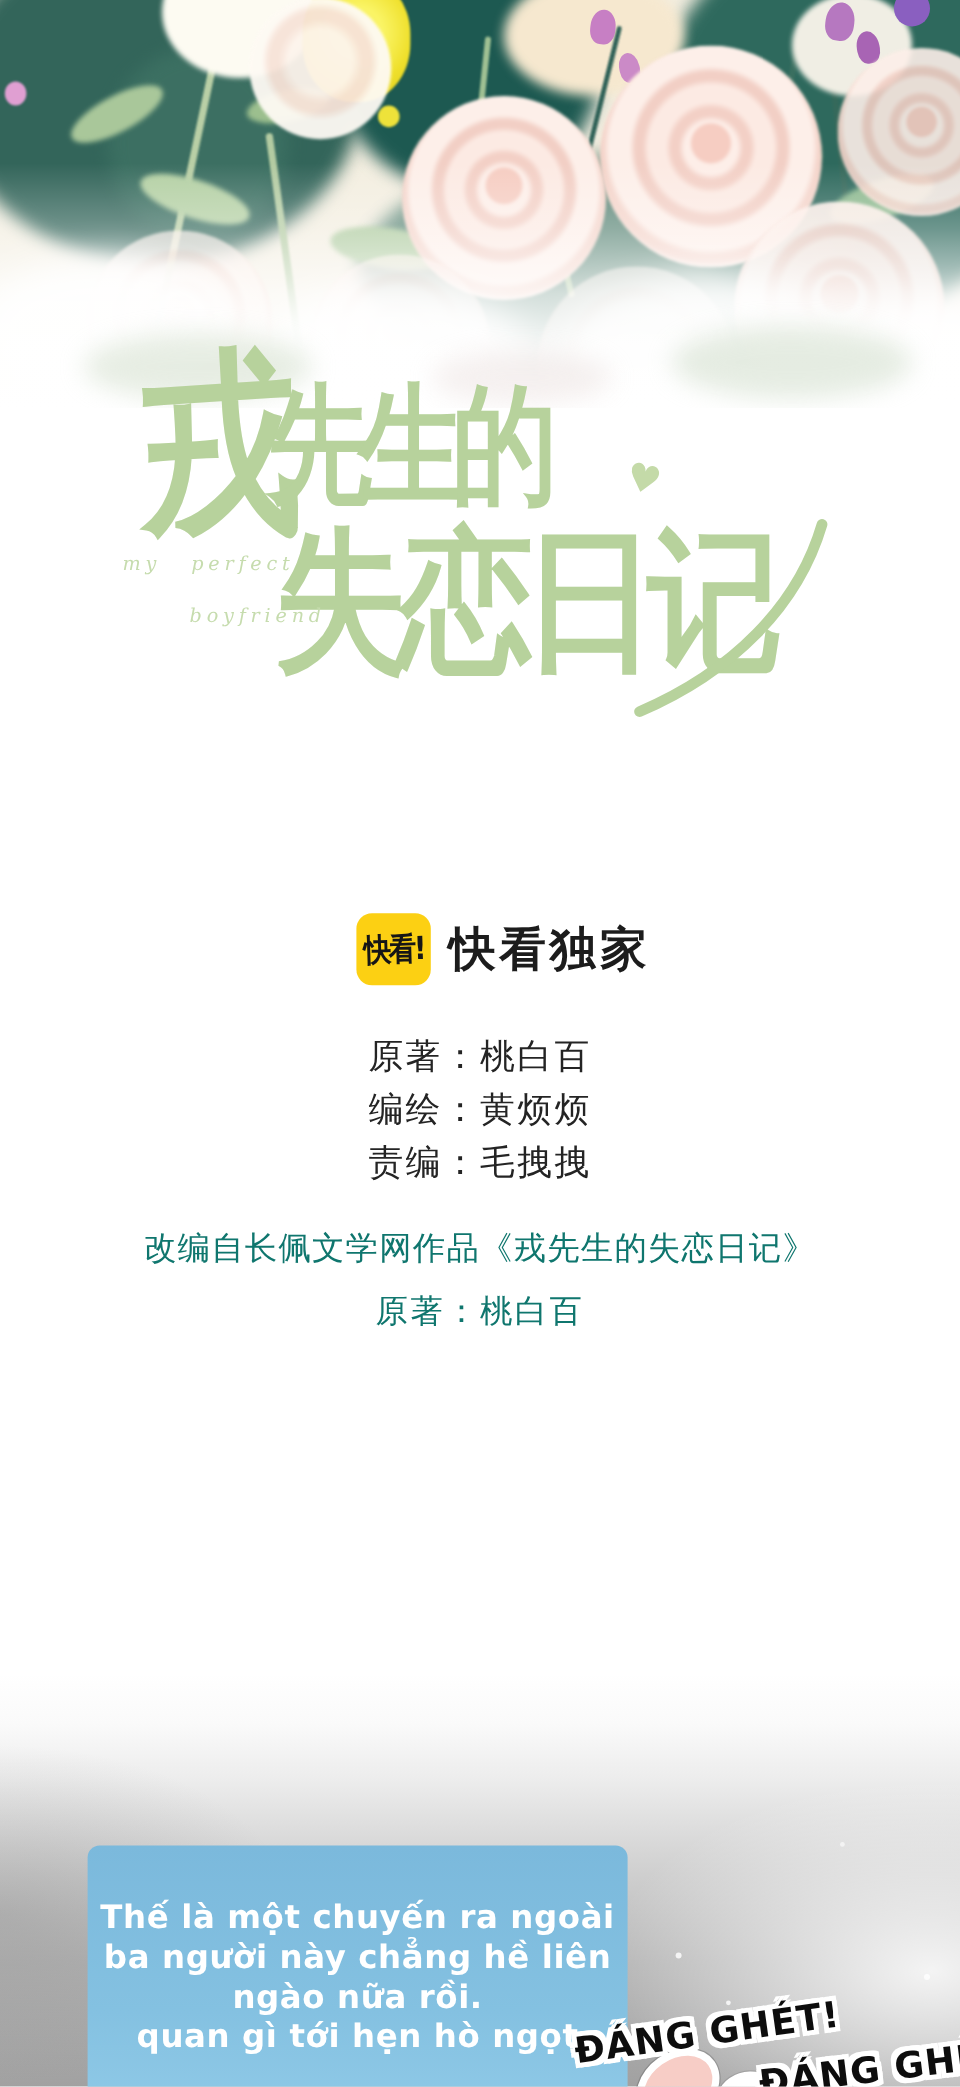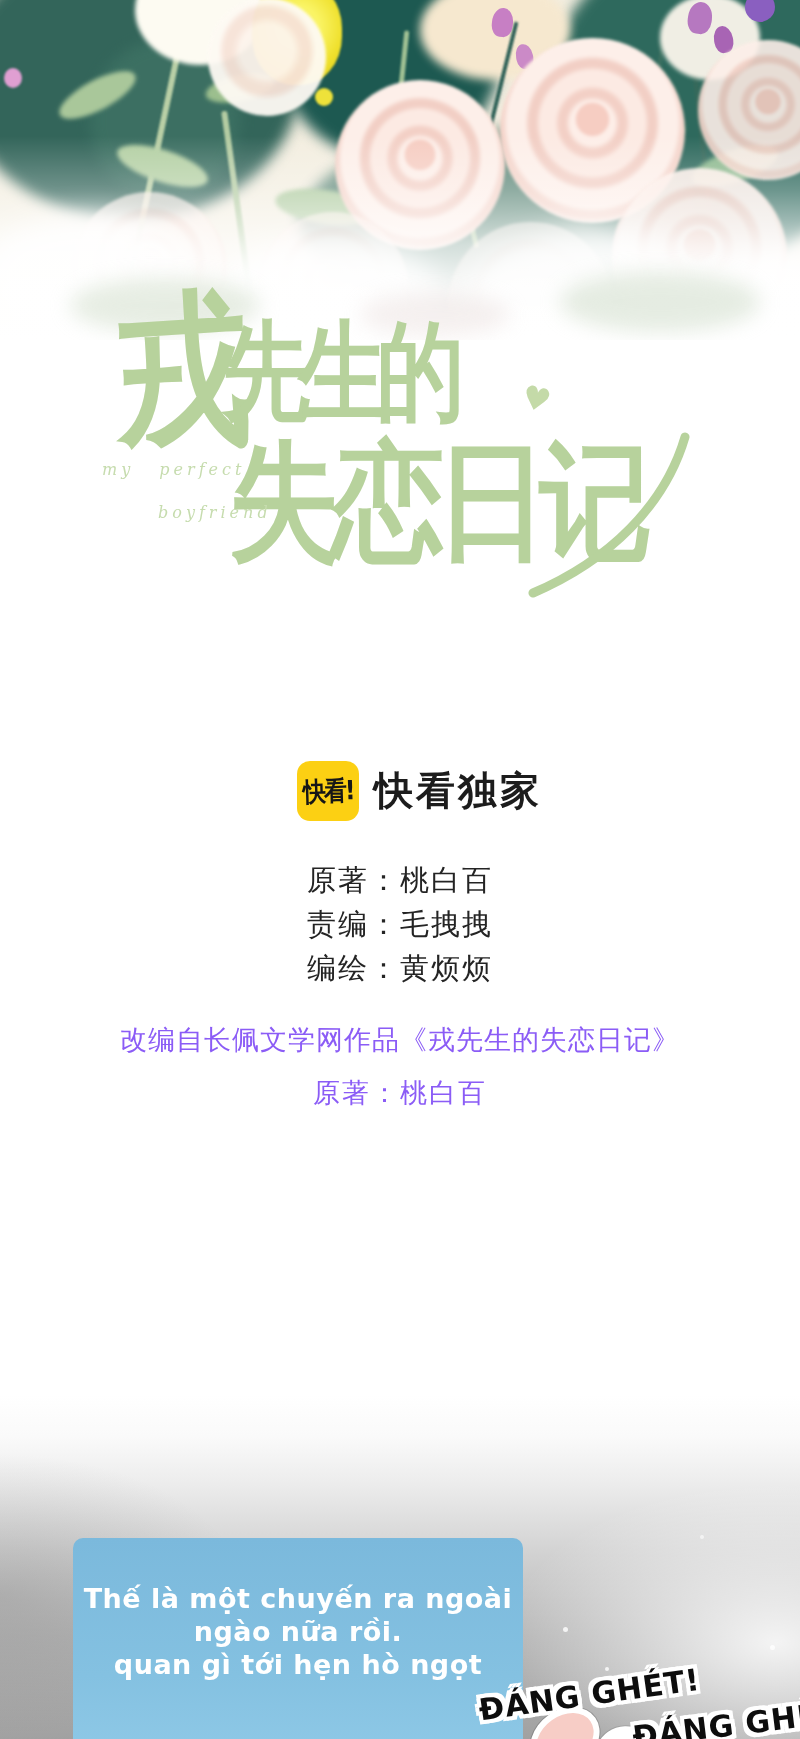--- a/index.html
+++ b/index.html
@@ -40,21 +40,21 @@
   
   .publisher{position:absolute;left:297px;top:761px;display:flex;align-items:center;gap:15px;}
   .kk-logo{width:62px;height:60px;background:#fcd013;border-radius:13px;
     display:flex;align-items:center;justify-content:center;}
   .kk-logo span{font-weight:900;font-size:23px;color:#161616;letter-spacing:-2px;transform:scaleY(1.15) rotate(-2deg);}
   .pub-label{font-size:39px;font-weight:700;color:#1c1c1c;letter-spacing:3px;}
 
   
   .credits{position:absolute;left:0;top:858px;width:100%;text-align:center;}
   .credit-line{font-size:29px;color:#242424;line-height:44px;letter-spacing:2px;}
-  .adapt{position:absolute;left:0;top:1022px;width:100%;text-align:center;color:#8b5cf6;}
+  .adapt{position:absolute;left:0;top:1022px;width:100%;text-align:center;color:#0f766e;}
   .adapt-line1{font-size:27px;letter-spacing:1px;}
   .adapt-line2{font-size:27px;margin-top:17px;letter-spacing:2px;}
 
   
   .bottom-scene{position:absolute;left:0;top:1395px;width:800px;height:344px;
     background:
       radial-gradient(55% 75% at 97% 72%, rgba(255,255,255,.85), rgba(255,255,255,0) 62%),
       radial-gradient(45% 60% at 0% 58%, rgba(115,115,115,.28), rgba(115,115,115,0) 68%),
       linear-gradient(180deg,#ffffff 0%,#fafafa 12%,#ececec 26%,#d2d2d2 46%,#b6b6b6 70%,#a1a1a1 100%);}
   .dust{position:absolute;background:#fff;border-radius:50%;opacity:.8;}
@@ -154,39 +154,40 @@
 
   <div class="publisher">
     <div class="kk-logo">
       <span>快看!</span>
     </div>
     <div class="pub-label">快看独家</div>
   </div>
 
   <div class="credits">
     <div class="credit-line">原著：桃白百</div>
+    <div class="credit-line">编绘：黄烦烦</div>
     <div class="credit-line">责编：毛拽拽</div>
-    <div class="credit-line">编绘：黄烦烦</div>
   </div>
 
   <div class="adapt">
     <div class="adapt-line1">改编自长佩文学网作品《戎先生的失恋日记》</div>
     <div class="adapt-line2">原著：桃白百</div>
   </div>
 
   <div class="bottom-scene">
     <div class="dust" style="left:563px;top:232px;width:5px;height:5px;"></div>
     <div class="dust" style="left:605px;top:272px;width:4px;height:4px;"></div>
     <div class="dust" style="left:770px;top:250px;width:5px;height:5px;"></div>
     <div class="dust" style="left:700px;top:140px;width:4px;height:4px;opacity:.6;"></div>
   </div>
 
   <div class="bubble">
     <div class="bubble-text">
       <span>Thế là một chuyến ra ngoài</span>
+      <span>ba người này chẳng hề liên</span>
       <span>ngào nữa rồi.</span>
       <span>quan gì tới hẹn hò ngọt</span>
     </div>
   </div>
 
   <div class="ear ear1"></div>
   <div class="ear ear2"></div>
 
   <div class="sfx sfx1">ĐÁNG GHÉT!</div>
   <div class="sfx sfx2">ĐÁNG GHÉT!</div>

